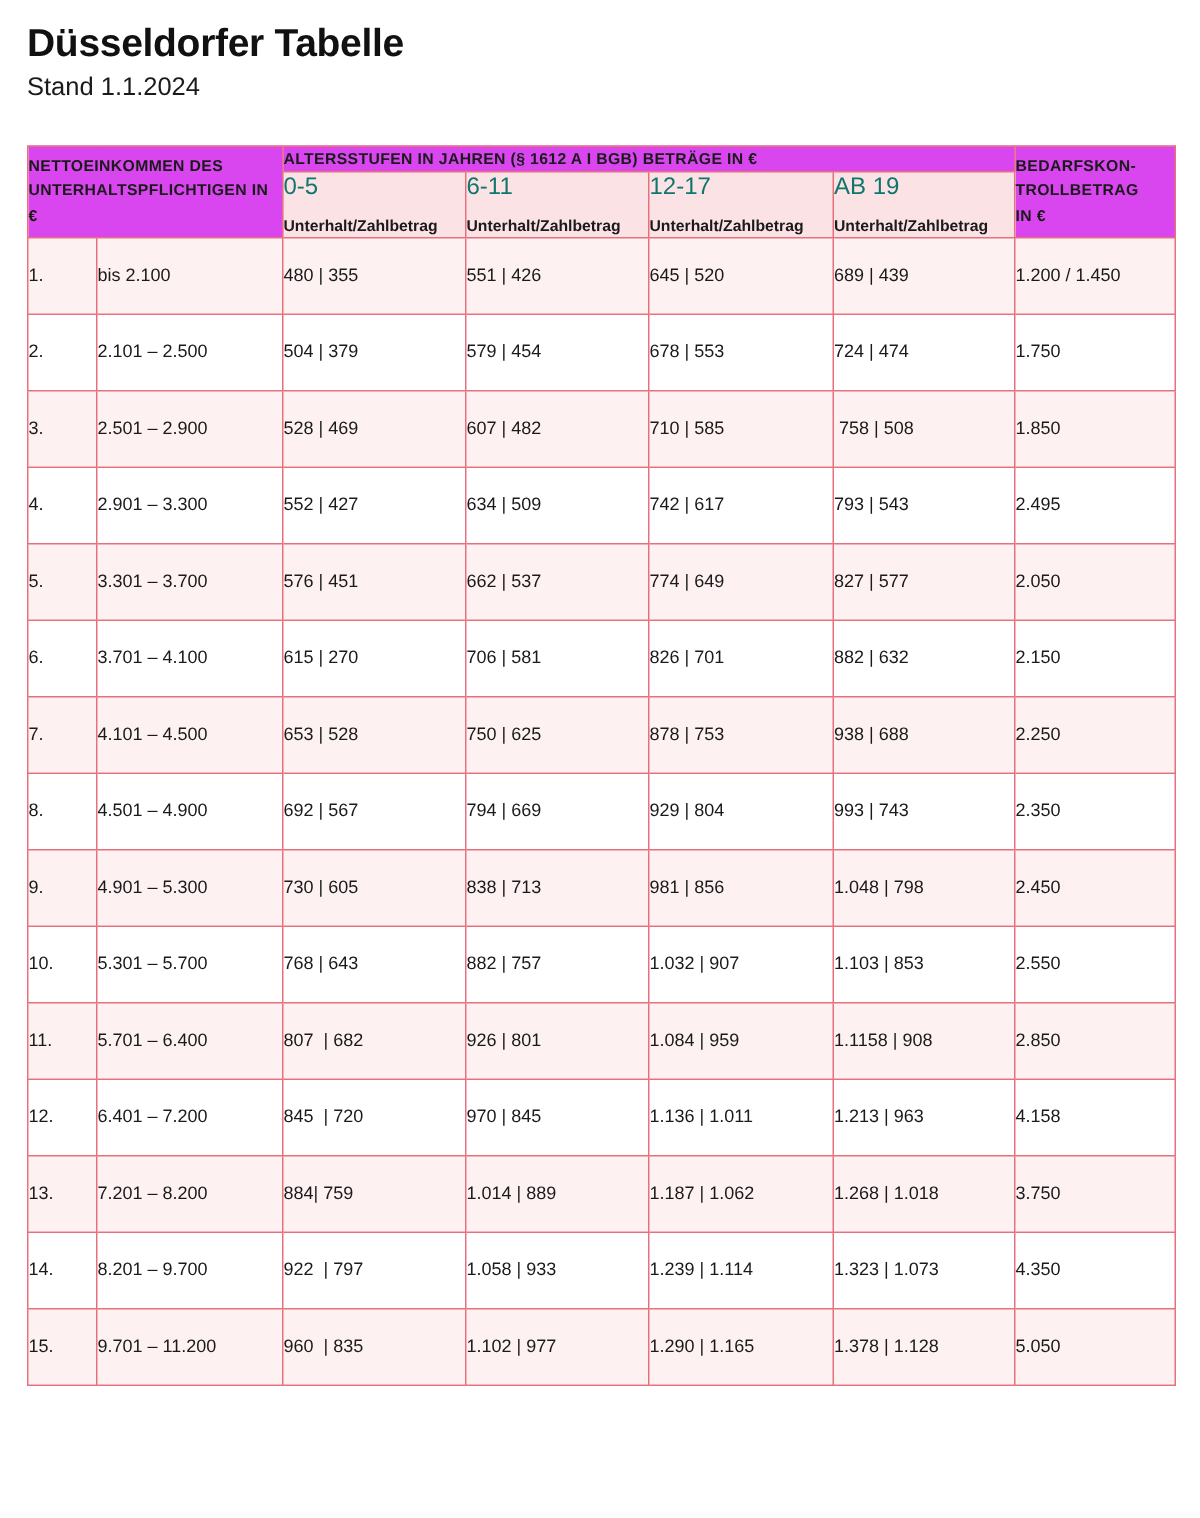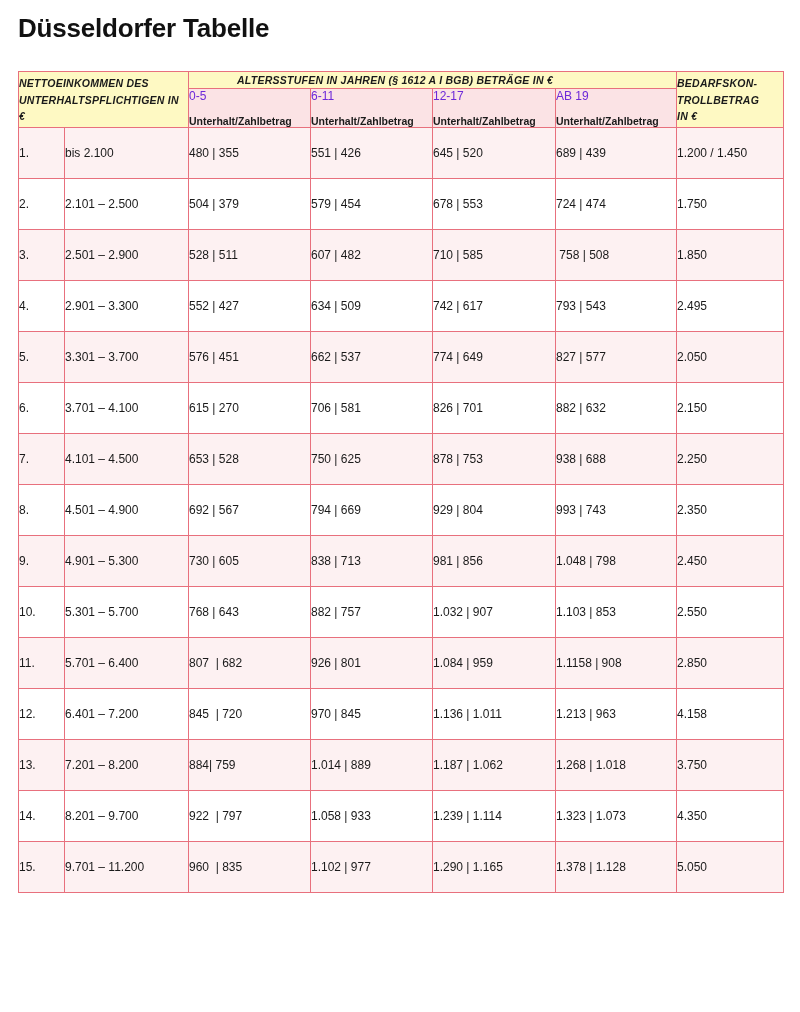--- a/index.html
+++ b/index.html
@@ -57,45 +57,43 @@
   table.dtab td,
   table.dtab th {
     border: 1px solid #e8707d;
     padding: 0;
     vertical-align: middle;
     text-align: left;
   }
 
   
   .hcell {
-    background: #fef9c3;
+    background: #d946ef;
     font-weight: bold;
     font-size: 10.5px;
     letter-spacing: 0.25px;
     line-height: 1.55;
     padding: 11px 11px 11px 12px;
     vertical-align: top;
     text-transform: uppercase;
-    font-style: italic;
   }
   .hcell.mid {
     vertical-align: top;
-    padding-left: 48px;
   }
   .sub-hcell {
     background: #fbe3e5;
     padding: 10px 11px 11px 12px;
     vertical-align: top;
   }
   .sub-age {
     display: block;
-    font-size: 12px;
+    font-size: 16px;
     font-weight: normal;
     line-height: 1.2;
-    color: #6d28d9;
+    color: #0f766e;
   }
   .sub-note {
     display: block;
     margin-top: 11px;
     font-size: 10.5px;
     font-weight: bold;
     line-height: 1.2;
     color: #1a1a1a;
   }
 
@@ -129,20 +127,21 @@
   col.w-a4     { width: 121px; }
   col.w-ctrl   { width: 107px; }
 </style>
 </head>
 <body>
 
 <div class="page">
 
   <div class="titleblock">
     <h1 class="doc-title">Düsseldorfer Tabelle</h1>
+    <p class="doc-subtitle">Stand 1.1.2024</p>
   </div>
 
   <div class="table-wrap">
     <table class="dtab">
       <colgroup>
         <col class="w-idx">
         <col class="w-income">
         <col class="w-a1">
         <col class="w-a2">
         <col class="w-a3">
@@ -193,21 +192,21 @@
             <td class="c-income">2.101 – 2.500</td>
             <td class="c-val">504 | 379</td>
             <td class="c-val">579 | 454</td>
             <td class="c-val">678 | 553</td>
             <td class="c-val">724 | 474</td>
             <td class="c-ctrl">1.750</td>
           </tr>
           <tr class="alt">
             <td class="c-idx">3.</td>
             <td class="c-income">2.501 – 2.900</td>
-            <td class="c-val">528 | 511</td>
+            <td class="c-val">528 | 469</td>
             <td class="c-val">607 | 482</td>
             <td class="c-val">710 | 585</td>
             <td class="c-val"> 758 | 508</td>
             <td class="c-ctrl">1.850</td>
           </tr>
           <tr>
             <td class="c-idx">4.</td>
             <td class="c-income">2.901 – 3.300</td>
             <td class="c-val">552 | 427</td>
             <td class="c-val">634 | 509</td>

